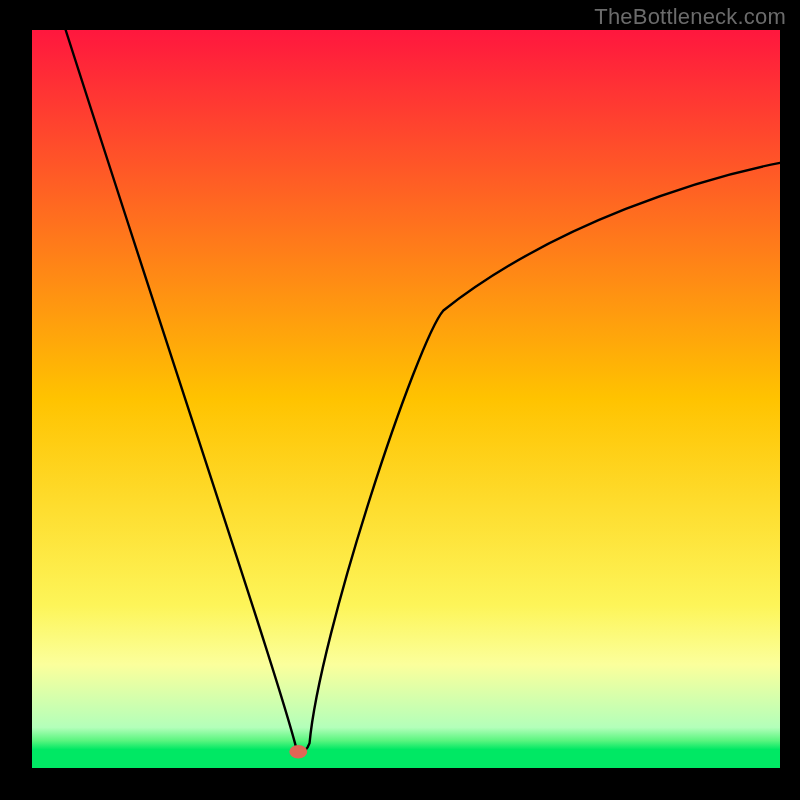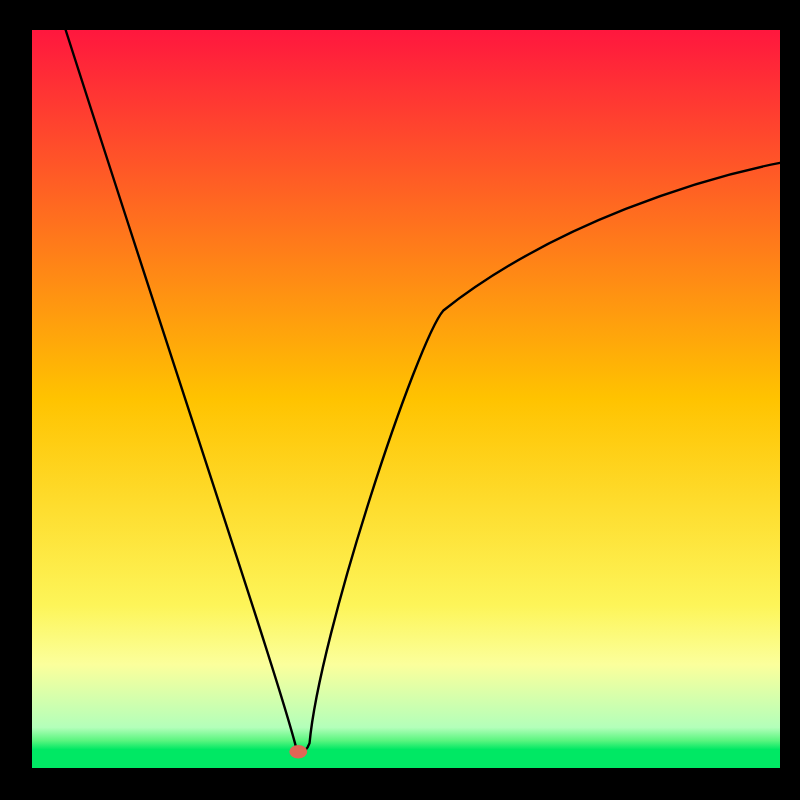--- a/index.html
+++ b/index.html
@@ -30,20 +30,21 @@
   svg {
     position: absolute;
     top: 0;
     left: 0;
   }
 </style>
 </head>
 <body>
 
 <div class="frame">
+  <div class="watermark">TheBottleneck.com</div>
 
   <svg id="chart-svg" width="800" height="800" viewBox="0 0 800 800">
     <defs>
       <linearGradient id="bg-grad" x1="0" y1="0" x2="0" y2="1">
           <stop offset="0%" stop-color="#ff173e"></stop>
           <stop offset="50%" stop-color="#ffc300"></stop>
           <stop offset="78%" stop-color="#fdf559"></stop>
           <stop offset="86%" stop-color="#fbff9c"></stop>
           <stop offset="94.5%" stop-color="#b3ffba"></stop>
           <stop offset="96.3%" stop-color="#59f57f"></stop>

